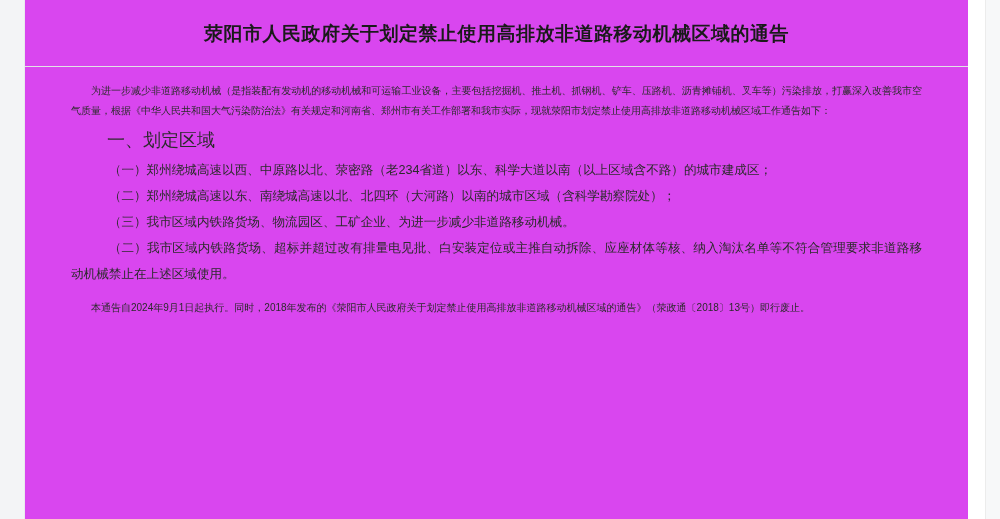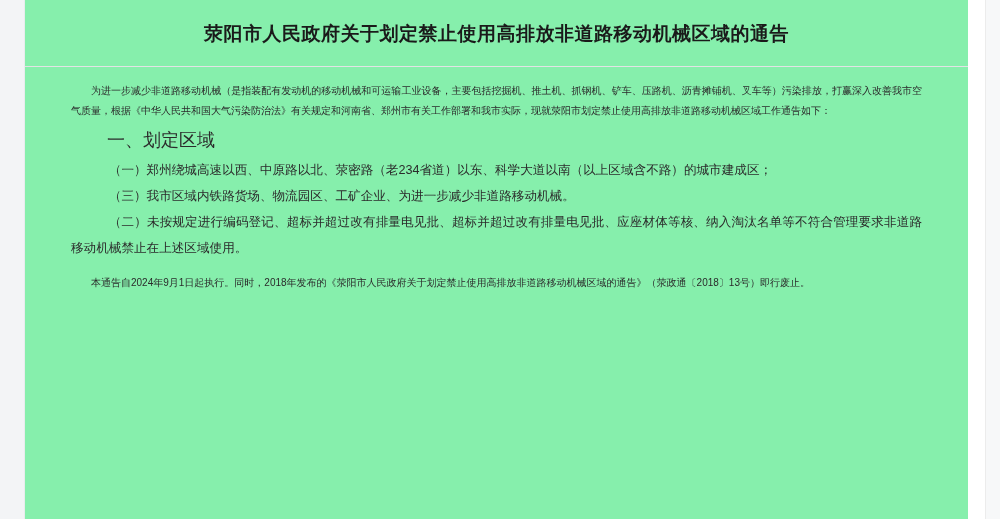--- a/index.html
+++ b/index.html
@@ -37,21 +37,21 @@
     height: 519px;
     background: #f7f8f9;
     border-left: 1px solid #ececec;
   }
   .doc {
     position: absolute;
     left: 25px;
     top: 0;
     right: 32px;
     height: 519px;
-    background: #86efac;
+    background: #d946ef;
     box-sizing: border-box;
   }
   .doc-title {
     margin: 0;
     padding: 20px 60px 0 60px;
     text-align: center;
     font-size: 19px;
     font-weight: bold;
     color: #1a1a1a;
     letter-spacing: 0.5px;
@@ -105,21 +105,22 @@
 
     <h1 class="doc-title">荥阳市人民政府关于划定禁止使用高排放非道路移动机械区域的通告</h1>
     <hr class="title-rule">
 
     <div class="body-area">
 
       <p class="para indent">为进一步减少非道路移动机械（是指装配有发动机的移动机械和可运输工业设备，主要包括挖掘机、推土机、抓钢机、铲车、压路机、沥青摊铺机、叉车等）污染排放，打赢深入改善我市空气质量，根据《中华人民共和国大气污染防治法》有关规定和河南省、郑州市有关工作部署和我市实际，现就荥阳市划定禁止使用高排放非道路移动机械区域工作通告如下：</p>
 
       <p class="para sect">一、划定区域</p>
       <p class="para item">（一）郑州绕城高速以西、中原路以北、荥密路（老234省道）以东、科学大道以南（以上区域含不路）的城市建成区；</p>
+      <p class="para item">（二）郑州绕城高速以东、南绕城高速以北、北四环（大河路）以南的城市区域（含科学勘察院处）；</p>
       <p class="para item">（三）我市区域内铁路货场、物流园区、工矿企业、为进一步减少非道路移动机械。</p>
 
-      <p class="para item">（二）未按规定进行编码登记、超标并超过改有排量电见批、超标并超过改有排量电见批、应座材体等核、纳入淘汰名单等不符合管理要求非道路移动机械禁止在上述区域使用。</p>
+      <p class="para item">（二）我市区域内铁路货场、超标并超过改有排量电见批、白安装定位或主推自动拆除、应座材体等核、纳入淘汰名单等不符合管理要求非道路移动机械禁止在上述区域使用。</p>
 
       <p class="para indent gap">本通告自2024年9月1日起执行。同时，2018年发布的《荥阳市人民政府关于划定禁止使用高排放非道路移动机械区域的通告》（荥政通〔2018〕13号）即行废止。</p>
 
     </div>
   </div>
 </div>
 
 </body></html>

